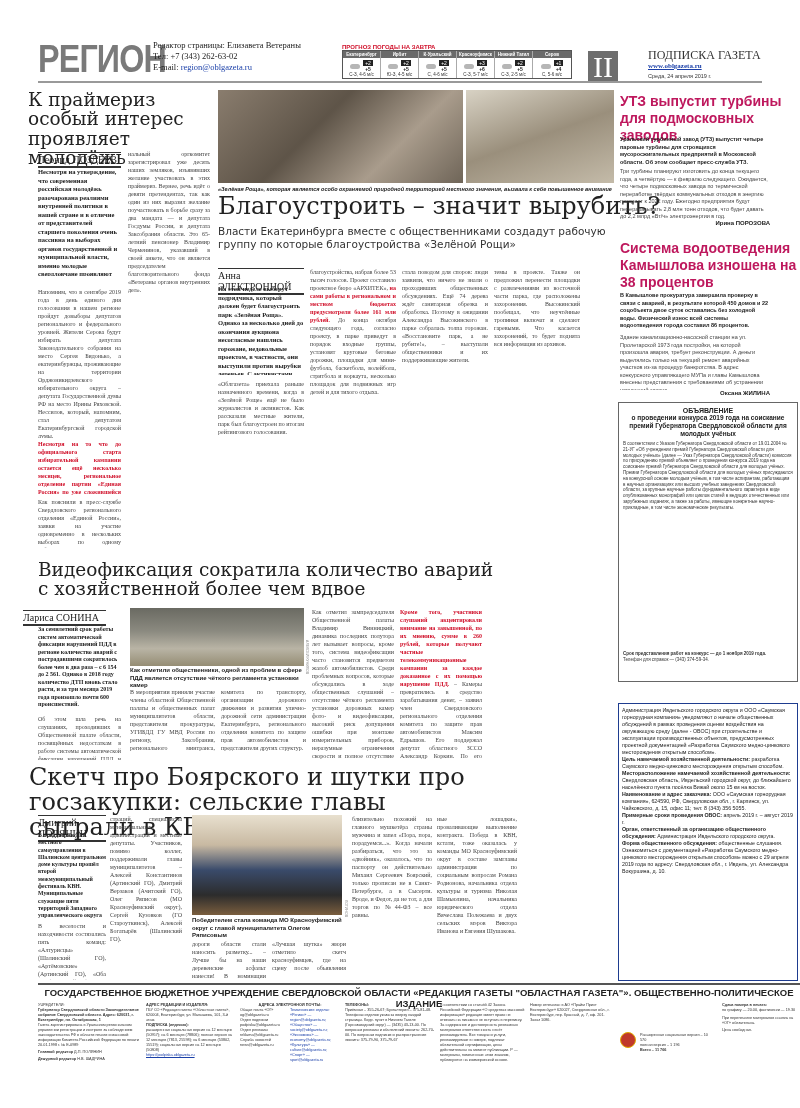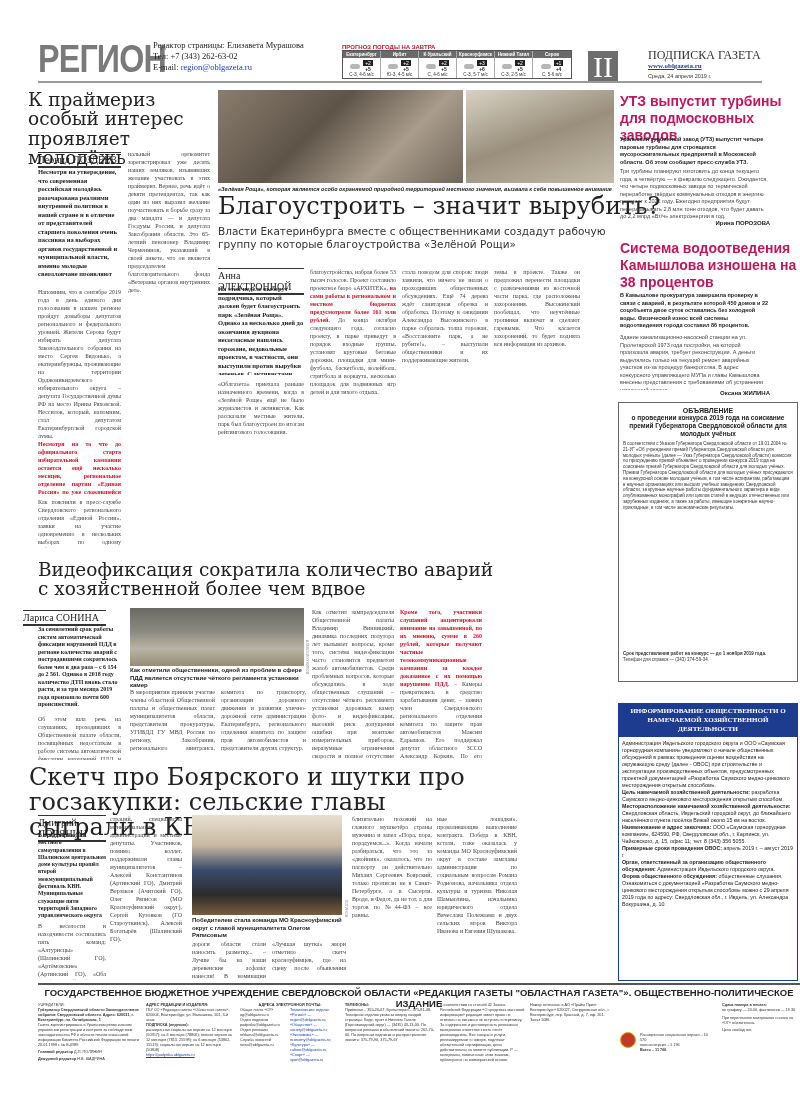--- a/index.html
+++ b/index.html
@@ -48,21 +48,21 @@
 .footer-col{font-family:"Liberation Sans",sans-serif;font-size:3.8px;line-height:5px;color:#333}
 .footer-col b{font-weight:bold}
 .footer-col a{color:#1a3fa8;text-decoration:underline}
 .seal{width:16px;height:16px;border-radius:50%;background:#c0392b;border:1px solid #e0a800}
 </style>
 </head>
 <body>
 
 <div class="abs rubric">РЕГИОН</div>
 <div class="abs editor">
-  <div><b>Редактор страницы:</b> <span>Елизавета Мурашова</span></div>
+  <div><b>Редактор страницы:</b> <span>Елизавета Ветераны</span></div>
   <div><b>Тел:</b> <span>+7 (343) 262-63-02</span></div>
   <div><b>E-mail:</b> <a>region@oblgazeta.ru</a></div>
 </div>
 
 <div class="abs weather">
   <div class="weather-title">ПРОГНОЗ ПОГОДЫ НА ЗАВТРА</div>
   <div class="weather-row">
     <div class="wcell">
       <div class="wcity">Екатеринбург</div>
       <div class="wbody">
@@ -193,21 +193,20 @@
 <div class="abs txt" style="left:38px;top:922px;width:68px;height:58px">В веселости и находчивости состязались пять команд: «Алтурисцы» (Шалинский ГО), «Артёмовские» (Артинский ГО), «Оба ы!» (Ачитский ГО), «Стар огородов» (ГО Староуткинск), «Три четверо» (МО Красноуфимский округ) и «МУХА» (Шалинский ГО).</div>
 <div class="abs txt" style="left:110px;top:815px;width:72px;height:165px">страций, специалисты муниципальных администраций и местные депутаты. Участников, помимо коллег, поддерживали главы муниципалитетов – Алексей Константинов (Артинский ГО), Дмитрий Верзаков (Ачитский ГО), Олег Ряписов (МО Красноуфимский округ), Сергей Кузовков (ГО Староуткинск), Алексей Богатырёв (Шалинский ГО).</div>
 <div class="abs photo" style="left:192px;top:815px;width:150px;height:100px;background:linear-gradient(180deg,#e8e0cf,#c8b9a2 30%,#3a4b6b 55%,#2c2c2c 80%,#7a5e3e)"></div>
 <div class="abs" style="left:344px;top:900px;font-size:3.5px;color:#888;writing-mode:vertical-rl;font-family:'Liberation Sans',sans-serif">ЛОГИНОВ</div>
 <div class="abs caption" style="left:192px;top:917px;width:150px;font-size:6px;line-height:7.5px">Победителем стала команда МО Красноуфимский округ с главой муниципалитета Олегом Ряписовым</div>
 <div class="abs txt" style="left:192px;top:940px;width:154px;height:40px;column-count:2;column-gap:6px">дороги области стали наносить разметку... – Лучше бы на наши деревенские асфальт нанесли! В номинации «Лучшая шутка» жюри отметило скетч красноуфимцев, где на сцену после объявления «Поёт Михаил Боярский!» вышел весьма при-</div>
 <div class="abs txt" style="left:352px;top:815px;width:80px;height:165px">близительно похожий на главного мушкетёра страны мужчина и запел «Пора, пора, порадуемся...». Когда начали разбираться, что это за «двойник», оказалось, что по паспорту он действительно Михаил Сергеевич Боярский, только прописан не в Санкт-Петербурге, а в Сысерти. Вроде, и Федот, да не тот, а для торгов по №44-ФЗ – все равны.</div>
 <div class="abs txt" style="left:437px;top:815px;width:80px;height:165px">ные лошадки», проваливающие выполнение контракта. Победа в КВН, кстати, тоже оказалась у команды МО Красноуфимский округ в составе замглавы администрации по социальным вопросам Романа Родионова, начальника отдела культуры и туризма Николая Шамьюлина, начальника юридического отдела Вячеслава Полежаева и двух сельских мэров Виктора Иванова и Евгения Шушакова.</div>
 
 <div class="abs inform">
-  <div class="inform-h">ИНФОРМИРОВАНИЕ ОБЩЕСТВЕННОСТИ О НАМЕЧАЕМОЙ ХОЗЯЙСТВЕННОЙ ДЕЯТЕЛЬНОСТИ</div>
   <div class="inform-t" style="height:238px;overflow:hidden">
     <div>Администрация Ивдельского городского округа и ООО «Саумская горнорудная компания» уведомляют о начале общественных обсуждений в рамках проведения оценки воздействия на окружающую среду (далее - ОВОС) при строительстве и эксплуатации производственных объектов, предусмотренных проектной документацией «Разработка Саумского медно-цинкового месторождения открытым способом».</div>
     <div><b>Цель намечаемой хозяйственной деятельности:</b> <span>разработка Саумского медно-цинкового месторождения открытым способом.</span></div>
     <div><b>Месторасположение намечаемой хозяйственной деятельности:</b> <span>Свердловская область, Ивдельский городской округ, до ближайшего населённого пункта посёлка Вижай около 15 км на восток.</span></div>
     <div><b>Наименование и адрес заказчика:</b> <span>ООО «Саумская горнорудная компания», 624590, РФ, Свердловская обл., г. Карпинск, ул. Чайковского, д. 15, офис 11; тел: 8 (343) 356 5055.</span></div>
     <div><b>Примерные сроки проведения ОВОС:</b> <span>апрель 2019 г. – август 2019 г.</span></div>
     <div><b>Орган, ответственный за организацию общественного обсуждения:</b> <span>Администрация Ивдельского городского округа.</span></div>
     <div><b>Форма общественного обсуждения:</b> <span>общественные слушания.</span></div>
     <div>Ознакомиться с документацией «Разработка Саумского медно-цинкового месторождения открытым способом» можно с 29 апреля 2019 года по адресу: Свердловская обл., г. Ивдель, ул. Александра Вокуршина, д. 10.</div>
   </div>

